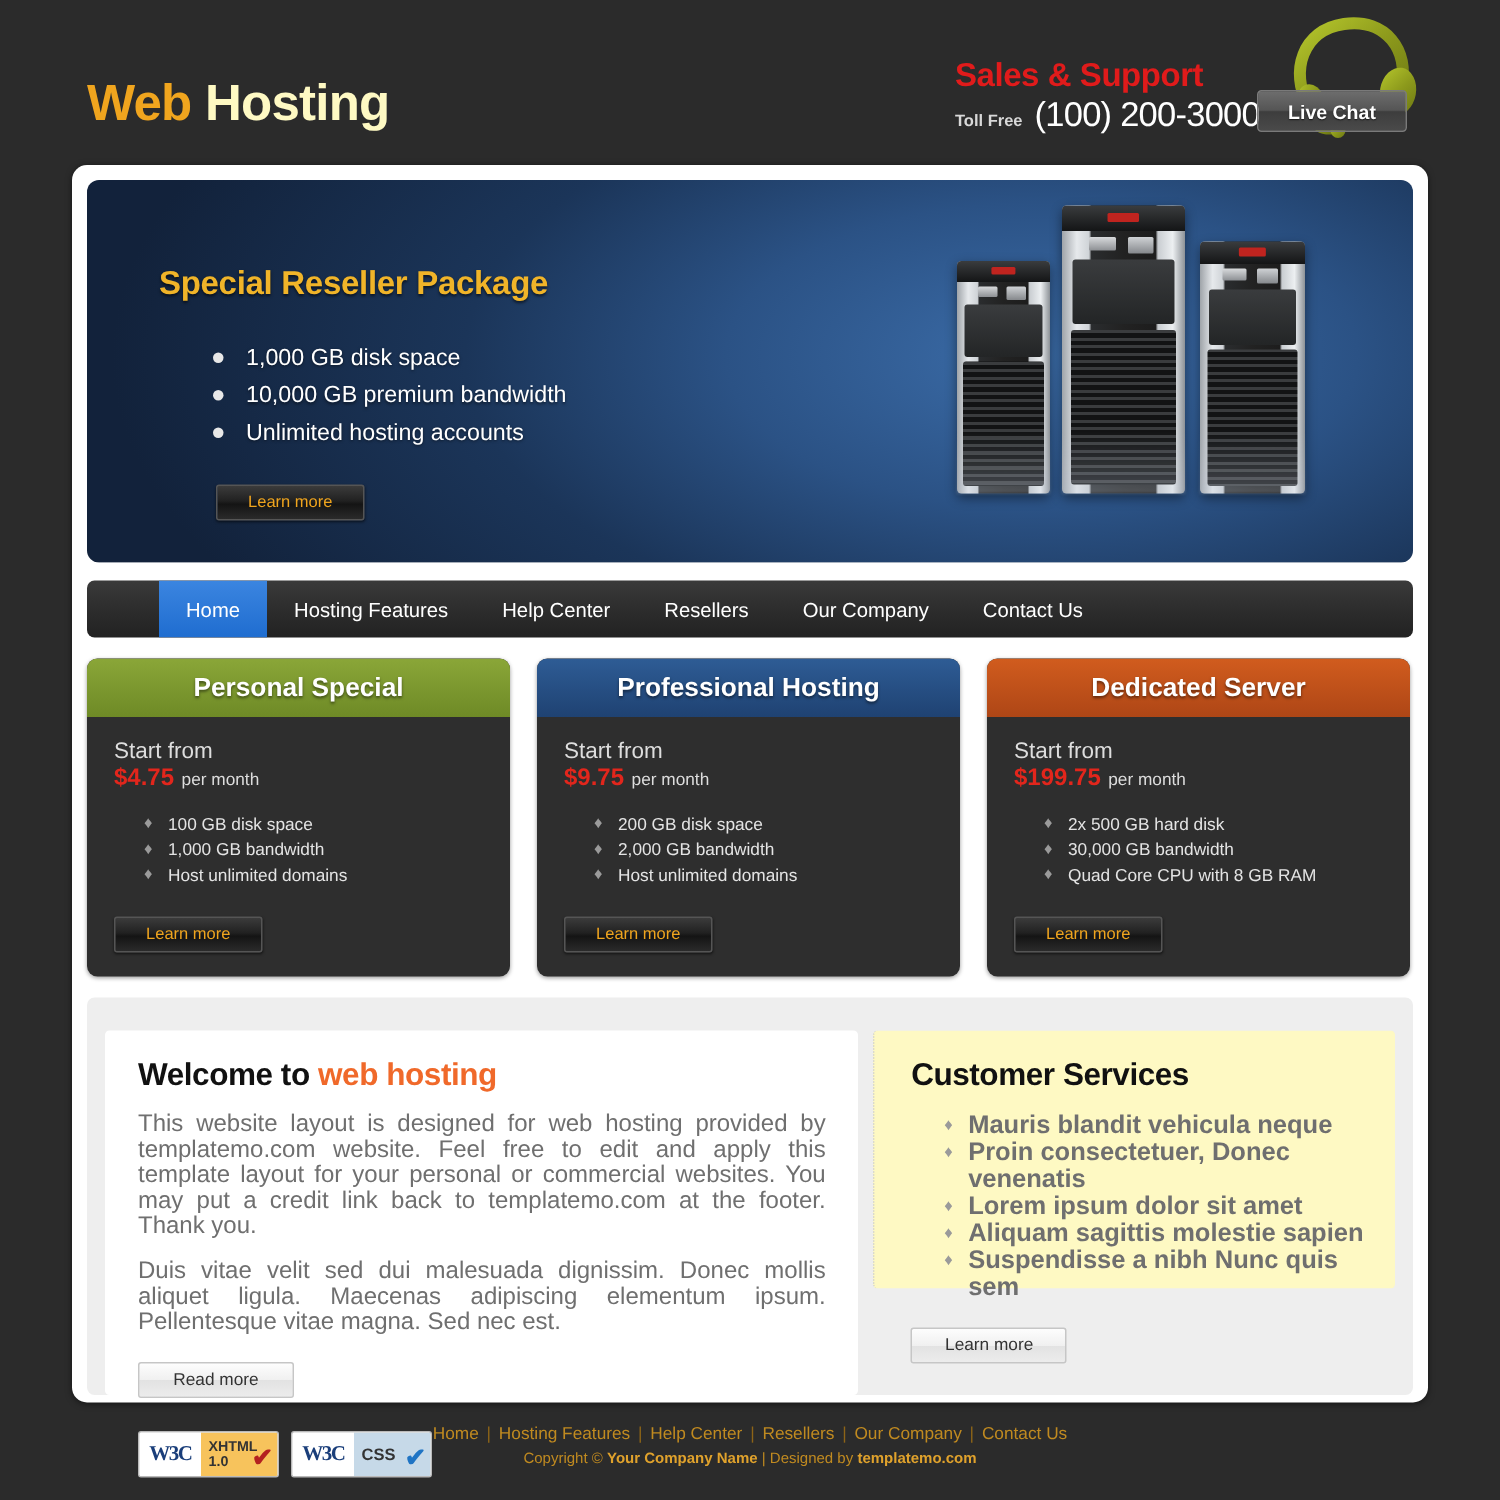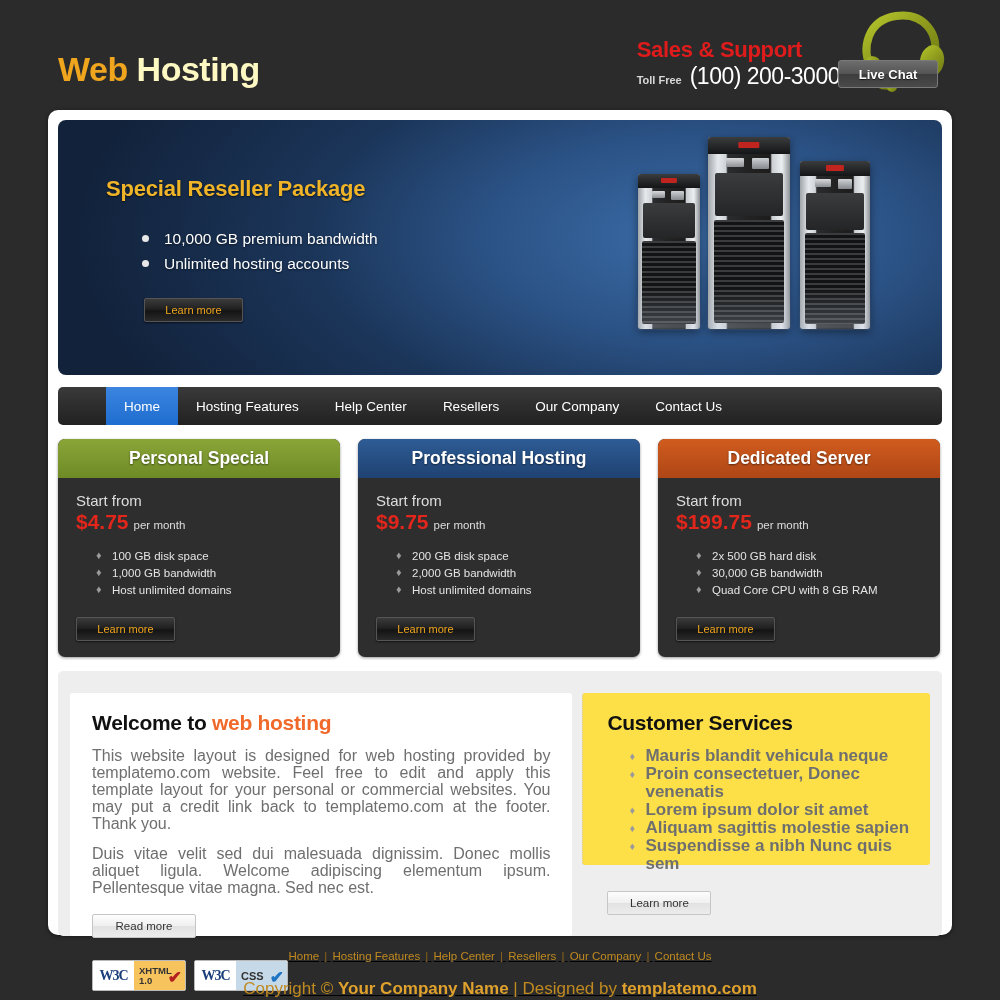--- a/index.html
+++ b/index.html
@@ -149,41 +149,41 @@
     box-shadow: 0 1px 3px rgba(0,0,0,.4);
   }
   .plan-head {
     height: 39px; display: flex; align-items: center; justify-content: center;
     color: #fff; font-size: 17.5px; font-weight: bold;
     text-shadow: 0 1px 2px rgba(0,0,0,.5);
   }
   .plan-body { padding: 14px 18px 16px 18px; }
   .start-from { color: #ddd; font-size: 15px; }
   .price-row { margin-top: 1px; display: flex; align-items: baseline; gap: 5px; }
-  .price { color: #e2261c; font-size: 21px; font-weight: bold; }
+  .price { color: #e2261c; font-size: 16px; font-weight: bold; }
   .per { color: #ddd; font-size: 11.5px; }
   .plan-list { list-style: none; margin: 14px 0 0 20px; }
   .plan-list li {
     position: relative; color: #e4e4e4; font-size: 11.5px; line-height: 17px; padding-left: 16px;
   }
   .plan-list li::before {
     content: "\2666"; position: absolute; left: 0; top: -1px;
     color: #9a9a9a; font-size: 11px;
   }
   .plan .btn-dark { margin-left: 0; margin-top: 18px; }
 
   
   .bottom {
     margin-top: 14px; width: 884px; height: 265px;
     background: #eeeeee; border-radius: 5px;
     padding: 22px 12px 0 12px;
     display: flex;
   }
   .panel-left { width: 506px; background: #fff; border-radius: 3px; padding: 18px 22px 20px 22px; }
-  .panel-right { width: 350px; margin-left: 10px; background: #fde047; border-radius: 3px;
+  .panel-right { width: 350px; margin-left: 10px; background: #fef9c3; border-radius: 3px;
                  border-left: 1px dotted #cfcfcf; padding: 18px 8px 18px 24px; height: 172px; }
   .h2 { font-size: 21px; font-weight: bold; color: #111; letter-spacing: -0.3px; }
   .h2 .accent { color: #f0692a; }
   .para {
     margin-top: 12px; color: #6f6f6f; font-size: 16px; line-height: 17px; text-align: justify;
   }
   .para + .para { margin-top: 13px; }
   .svc-list { list-style: none; margin: 12px 0 0 22px; }
   .svc-list li {
     position: relative; color: #6f6f6f; font-size: 17px; line-height: 18px; padding-left: 16px; font-weight: bold;
@@ -215,24 +215,24 @@
     flex: 1; display: flex; flex-direction: column; justify-content: center;
     padding-left: 5px; font-size: 9.5px; font-weight: bold; color: #333; line-height: 10px;
   }
   .badge.xhtml .label { background: #f7c35c; }
   .badge.css .label { background: #c6d9e8; justify-content: center; font-size: 11px; }
   .check { position: absolute; right: 3px; bottom: 2px; font-size: 17px; font-weight: bold; }
   .badge.xhtml .check { color: #b32020; }
   .badge.css .check { color: #1f74c4; }
 
   
-  .footer { position: absolute; left: 0; right: 0; top: 950px; text-align: center; text-decoration: underline; }
+  .footer { position: absolute; left: 0; right: 0; top: 950px; text-align: center; }
   .footer-links { color: #c08a20; font-size: 11.5px; }
   .footer-links span.sep { color: #8d6417; margin: 0 2px; }
-  .copyright { margin-top: 17px; color: #c08a20; font-size: 17px; }
+  .copyright { margin-top: 5px; color: #c08a20; font-size: 10px; }
   .copyright b { color: #e0a22c; }
 </style>
 </head>
 <body>
 
 <div id="page">
 
   <div class="header">
     <div class="logo">
       <span class="w1">Web</span>
@@ -264,20 +264,21 @@
 
     <div class="livechat-btn">Live Chat</div>
   </div>
 
   <div class="container">
 
     <div class="banner">
       <div class="banner-copy">
         <div class="banner-title">Special Reseller Package</div>
         <ul class="banner-list">
+          <li>1,000 GB disk space</li>
           <li>10,000 GB premium bandwidth</li>
           <li>Unlimited hosting accounts</li>
         </ul>
         <div class="btn-dark">Learn more</div>
       </div>
 
       <div class="servers">
         <div class="tower" style="left:18px; width:62px; height:155px;">
           <div class="case">
             <div class="topbar"></div>
@@ -378,21 +379,21 @@
 
     </div>
 
     <div class="bottom">
 
       <div class="panel-left">
         <div class="h2">
           <span>Welcome to </span><span class="accent">web hosting</span>
         </div>
         <p class="para">This website layout is designed for web hosting provided by templatemo.com website. Feel free to edit and apply this template layout for your personal or commercial websites. You may put a credit link back to templatemo.com at the footer. Thank you.</p>
-        <p class="para">Duis vitae velit sed dui malesuada dignissim. Donec mollis aliquet ligula. Welcome adipiscing elementum ipsum. Pellentesque vitae magna. Sed nec est.</p>
+        <p class="para">Duis vitae velit sed dui malesuada dignissim. Donec mollis aliquet ligula. Maecenas adipiscing elementum ipsum. Pellentesque vitae magna. Sed nec est.</p>
         <div class="btn-light">Read more</div>
 
         <div class="badges">
           <div class="badge xhtml">
             <div class="w3c">W3C</div>
             <div class="label">
               <span>XHTML</span>
               <span>1.0</span>
             </div>
             <span class="check">✔</span>

